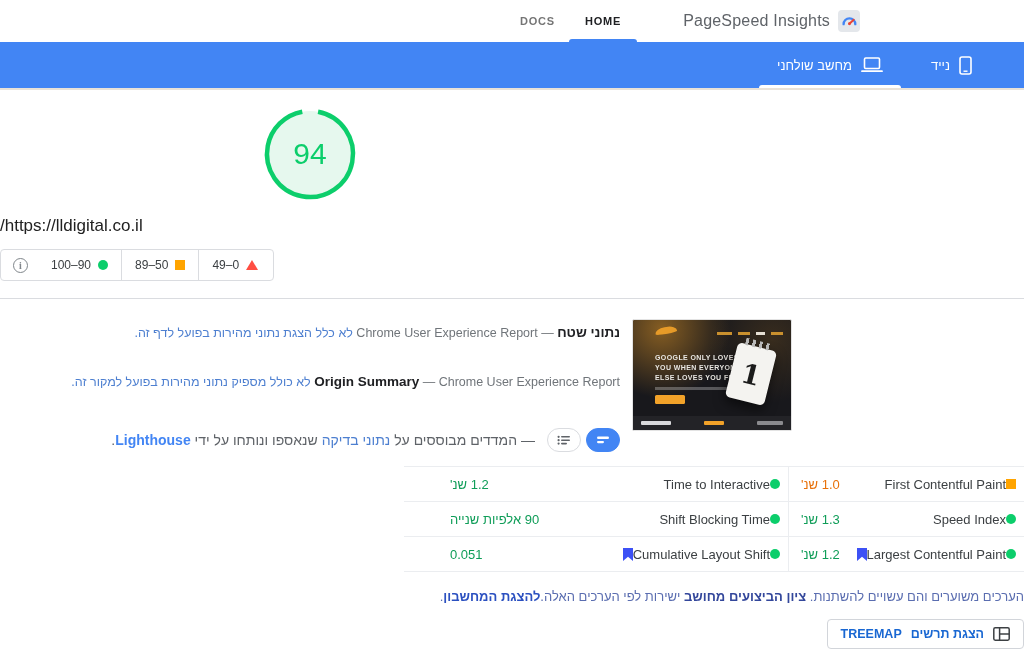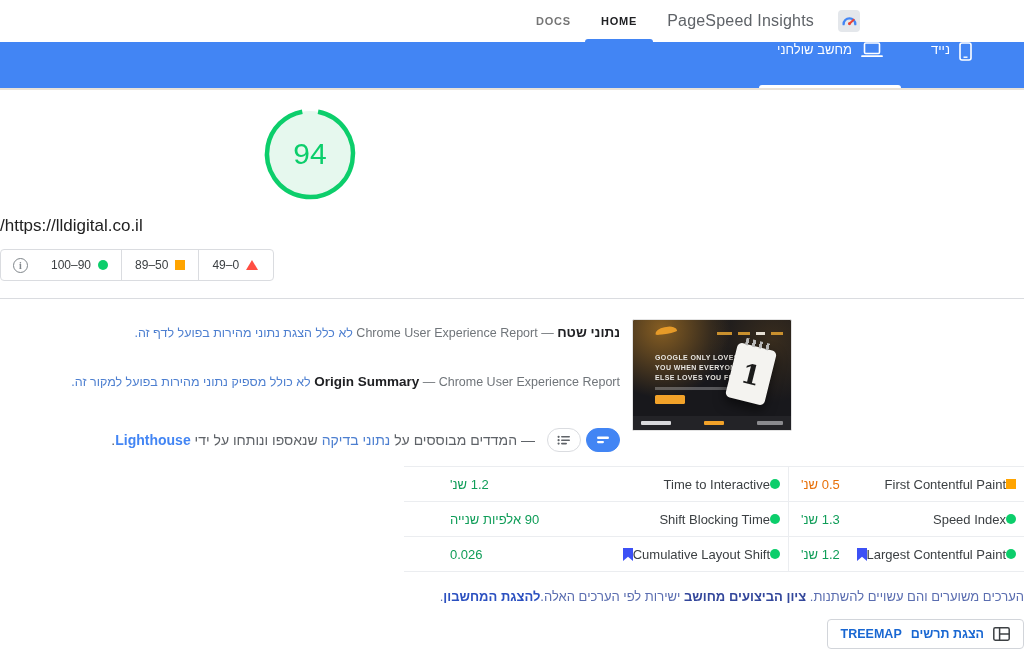--- a/index.html
+++ b/index.html
@@ -5,29 +5,29 @@
   * { margin:0; padding:0; box-sizing:border-box; }
   html,body { background:#fff; }
   body {
     width:1024px; height:664px; overflow:hidden; position:relative;
     direction:rtl; font-family:"Liberation Sans","DejaVu Sans",sans-serif;
     color:#202124; -webkit-font-smoothing:antialiased;
   }
   
   .header { height:42px; position:relative; background:#fff; }
   .header-group { position:absolute; right:164px; top:0; height:42px; display:flex; align-items:center; gap:30px; }
-  .brand { display:flex; align-items:center; gap:24px; cursor:pointer; }
+  .brand { display:flex; align-items:center; gap:8px; cursor:pointer;margin-left:32px; }
   .brand-name { font-size:16px; color:#5f6368; letter-spacing:.2px; }
   .brand-badge { width:22px; height:22px; border-radius:4px; background:#e4e7eb; display:flex; align-items:center; justify-content:center; }
   .tab-home { position:relative; height:42px; display:flex; align-items:center; font-size:11px; font-weight:700; letter-spacing:.8px; color:#202124; cursor:pointer; }
   .tab-home::after { content:""; position:absolute; left:-16px; right:-16px; bottom:0; height:3px; background:#4285f4; border-radius:3px 3px 0 0; }
   .link-docs { font-size:11px; font-weight:700; letter-spacing:.8px; color:#757575; cursor:pointer; }
   
   .toolbar { height:48px; background:#4285f4; display:flex; align-items:stretch; padding-right:28px; border-bottom:2px solid #e9e2d8; }
-  .dtab { display:flex; align-items:flex-start; gap:9px; padding:0 24px; color:#fff; font-size:13px; position:relative; cursor:pointer; }
+  .dtab { display:flex; align-items:center; gap:9px; padding:0 24px; color:#fff; font-size:13px; position:relative; cursor:pointer; }
   .dtab.selected::after { content:""; position:absolute; left:6px; right:6px; bottom:0; height:3px; background:#fff; border-radius:3px 3px 0 0; }
   
   .results { width:620px; margin-left:0; margin-right:auto; }
   .score-area { text-align:left; padding-top:16px; }
   .gauge { position:relative; width:96px; height:96px; margin:0 auto; }
   .gauge .num { position:absolute; inset:0; display:flex; align-items:center; justify-content:center; font-size:30px; color:#0cce6b; }
   .url-line { margin-top:14px; font-size:17px; color:#212121; }
   .legend { display:inline-flex; align-items:center; margin-top:13px; border:1px solid #dadce0; border-radius:4px; height:32px; padding:0 2px; }
   .legend-item { display:flex; align-items:center; gap:7px; padding:0 13px; height:100%; font-family:Liberation Sans, sans-serif; font-size:12px; color:#3c4043; }
   .legend-item + .legend-item { border-left:1px solid #dadce0; }
@@ -232,21 +232,21 @@
     </div>
   </div>
 </div>
 
 <div class="metrics">
   <div class="mcell">
     <span class="mlabel">
       <span class="shape-square"></span>
       <span>First Contentful Paint</span>
     </span>
-    <span class="mvalue c-avg">0.5 שנ'</span>
+    <span class="mvalue c-avg">1.0 שנ'</span>
   </div>
   <div class="mcell">
     <span class="mlabel">
       <span class="shape-circle"></span>
       <span>Time to Interactive</span>
     </span>
     <span class="mvalue c-good">1.2 שנ'</span>
   </div>
   <div class="mcell">
     <span class="mlabel">
@@ -277,21 +277,21 @@
   <div class="mcell">
     <span class="mlabel">
       <span class="shape-circle"></span>
       <span>Cumulative Layout Shift</span>
       <span class="flag-svg">
         <svg width="10" height="13" viewBox="0 0 10 13">
             <path d="M0 0 h10 v13 l-5 -4.2 -5 4.2 z" fill="#3d51f5"></path>
           </svg>
       </span>
     </span>
-    <span class="mvalue c-good">0.026</span>
+    <span class="mvalue c-good">0.051</span>
   </div>
 </div>
 
 <div class="note">
   <span>הערכים משוערים והם עשויים להשתנות.</span>
   <span class="em">ציון הביצועים מחושב</span>
   <span>ישירות לפי הערכים האלה.</span><a class="nlink">להצגת המחשבון</a><span>.</span>
 </div>
 
 <div class="btn-row">

